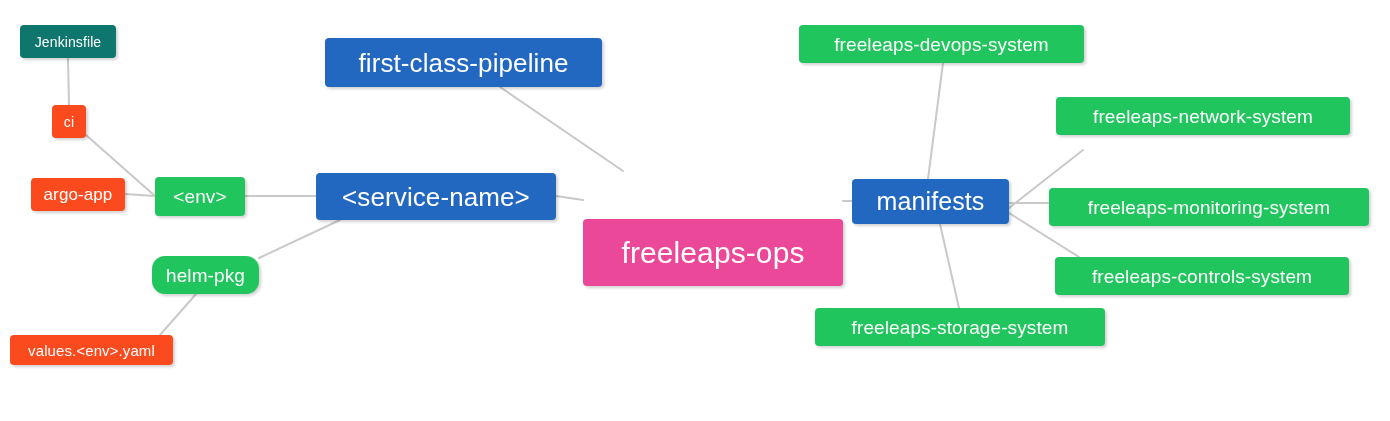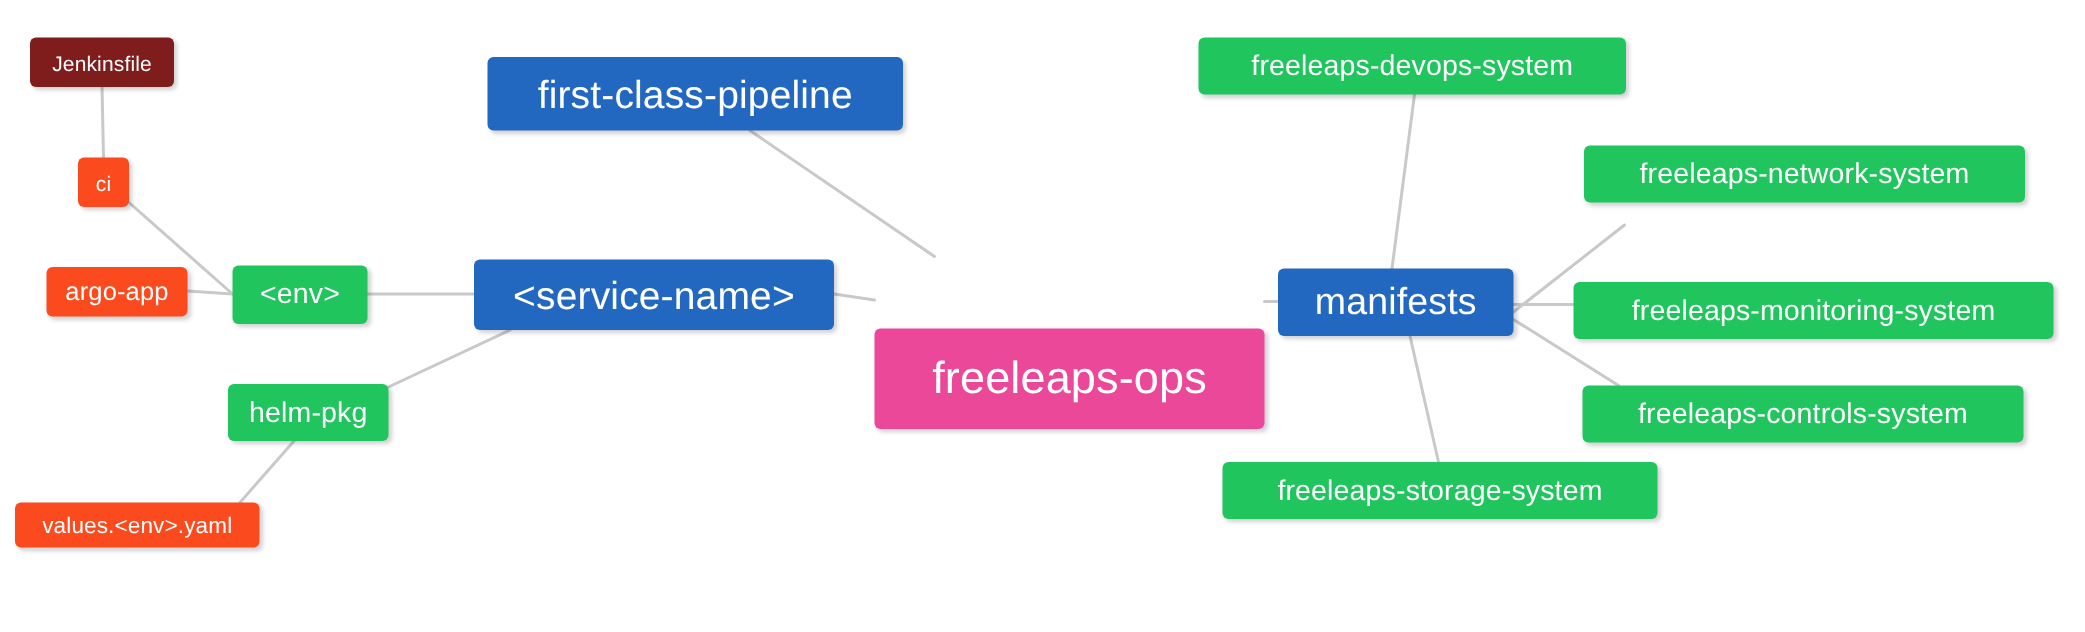--- a/index.html
+++ b/index.html
@@ -40,21 +40,21 @@
     box-shadow: 2px 2px 3px rgba(0,0,0,0.18);
     z-index: 2;
   }
   .node-label {
     display: block;
     line-height: 1;
   }
   .n-root   { background: #ec4899; margin-top: 48px; }
   .n-blue   { background: #2368c0; }
   .n-green  { background: #21c55d; }
-  .n-orange { background: #7f1d1d; }
+  .n-orange { background: #0f766e; }
   .n-red    { background: #fb4a1e; align-items: center; }
 </style>
 </head>
 <body>
 
 <div id="mindmap-canvas">
   <svg id="edge-layer" viewBox="0 0 1390 421">
       <line x1="68" y1="58" x2="69" y2="105" stroke="#c9c9c9" stroke-width="2" stroke-linecap="round"></line>
       <line x1="86" y1="135" x2="155" y2="196" stroke="#c9c9c9" stroke-width="2" stroke-linecap="round"></line>
       <line x1="125" y1="194" x2="155" y2="196" stroke="#c9c9c9" stroke-width="2" stroke-linecap="round"></line>
@@ -76,21 +76,21 @@
       </div>
       <div class="node n-red" style="left: 52px; top: 105px; width: 34px; height: 33px; font-size: 14px;">
         <span class="node-label">ci</span>
       </div>
       <div class="node n-red" style="left: 31px; top: 178px; width: 94px; height: 33px; font-size: 17px;">
         <span class="node-label">argo-app</span>
       </div>
       <div class="node n-green" style="left: 155px; top: 177px; width: 90px; height: 39px; font-size: 19px;">
         <span class="node-label">&lt;env&gt;</span>
       </div>
-      <div class="node n-green" style="left: 152px; top: 256px; width: 107px; height: 38px; font-size: 19px;">
+      <div class="node n-green" style="left: 152px; top: 256px; width: 107px; height: 38px; font-size: 19px; border-radius: 13px;">
         <span class="node-label">helm-pkg</span>
       </div>
       <div class="node n-red" style="left: 10px; top: 335px; width: 163px; height: 30px; font-size: 15px;">
         <span class="node-label">values.&lt;env&gt;.yaml</span>
       </div>
       <div class="node n-blue" style="left: 316px; top: 173px; width: 240px; height: 47px; font-size: 26px;">
         <span class="node-label">&lt;service-name&gt;</span>
       </div>
       <div class="node n-blue" style="left: 325px; top: 38px; width: 277px; height: 49px; font-size: 26px;">
         <span class="node-label">first-class-pipeline</span>

